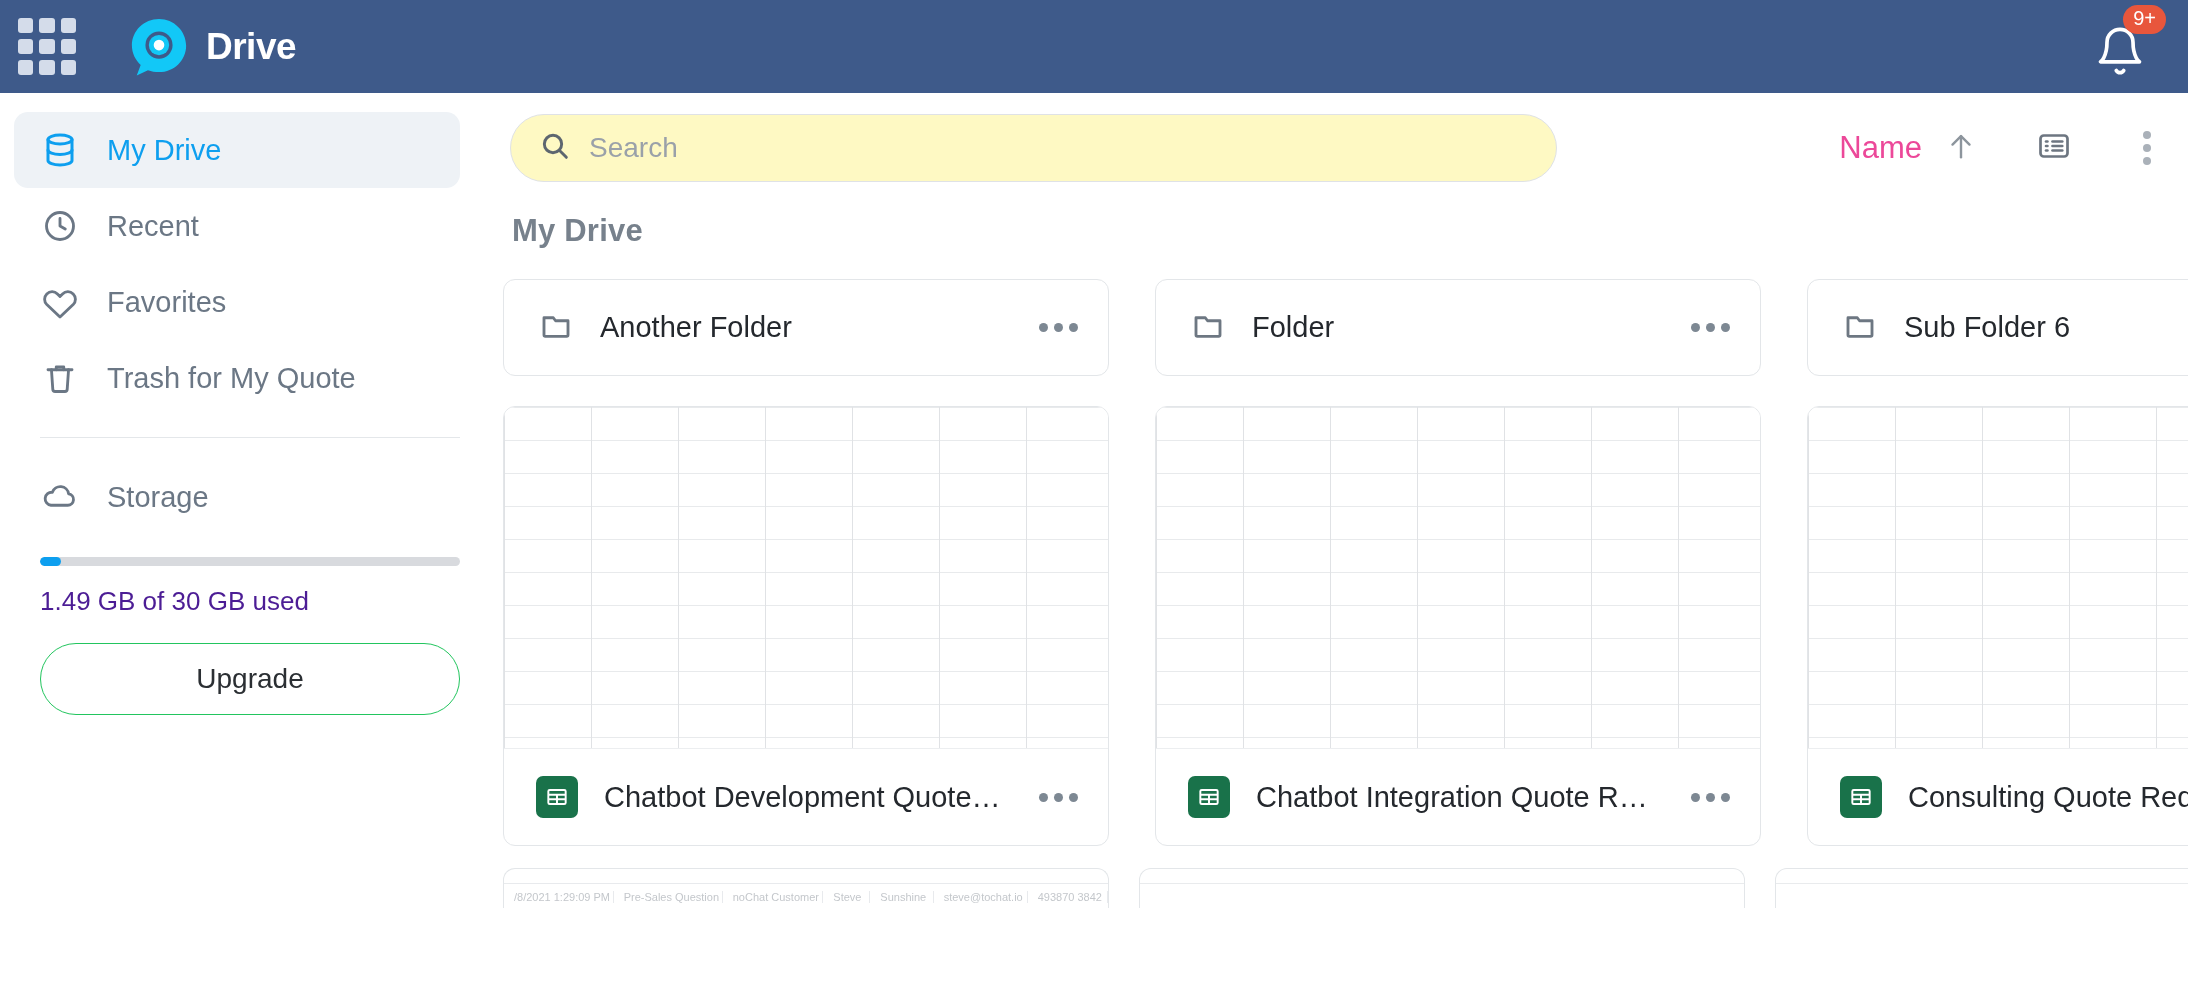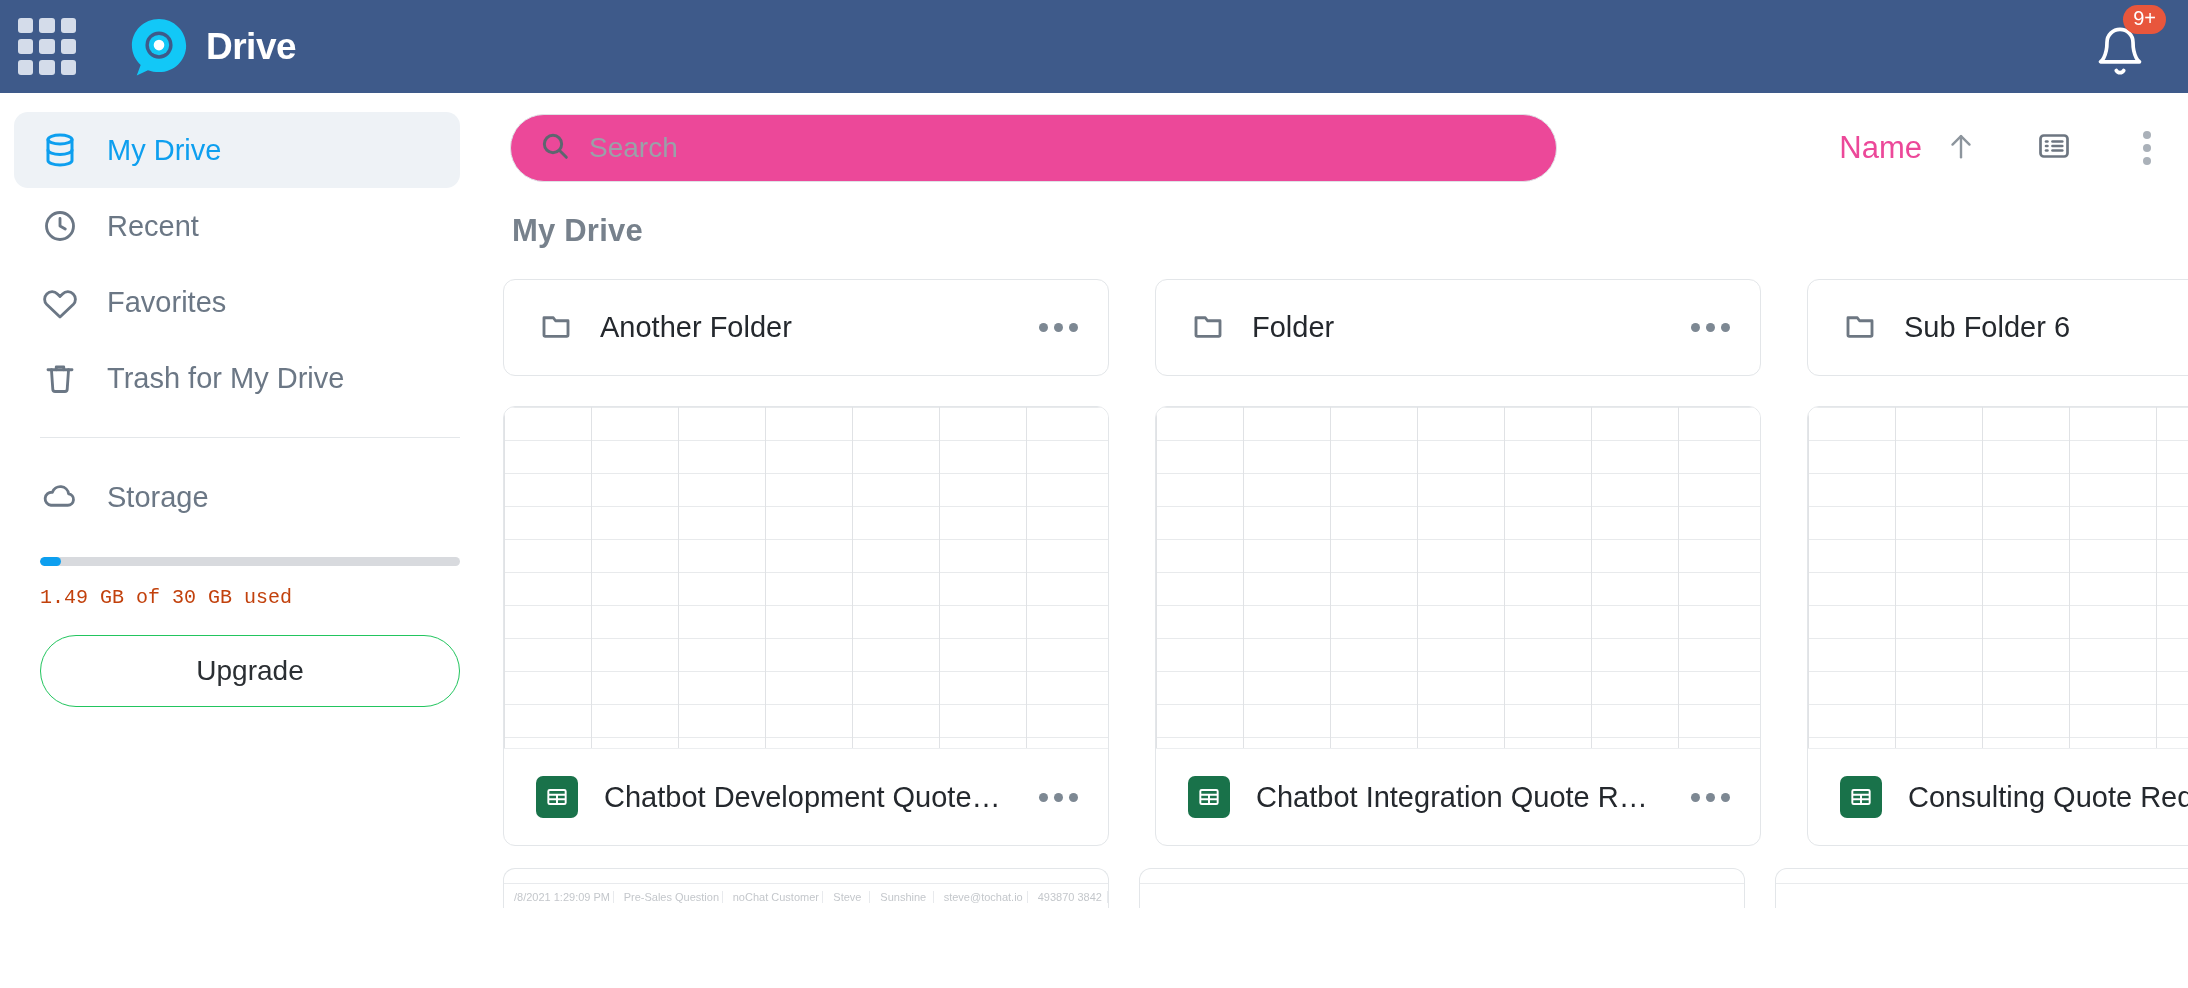--- a/index.html
+++ b/index.html
@@ -137,23 +137,22 @@
     overflow: hidden;
   }
   .storage-bar > span {
     display: block;
     height: 100%;
     background: #0d9fef;
     border-radius: 5px;
   }
   .storage-text {
     margin: 20px 40px 0 40px;
-    font-size: 20px;
-    color: #c2410c;
-    font-family: Liberation Mono, monospace;
+    font-size: 26px;
+    color: #4c1d95;
   }
   .upgrade-btn {
     display: block;
     margin: 26px 40px 0 40px;
     height: 72px;
     line-height: 70px;
     border: 1px solid #22c55e;
     border-radius: 36px;
     background: #fff;
     text-align: center;
@@ -180,21 +179,21 @@
     padding: 0 0 0 10px;
   }
   .search-box {
     width: 1047px;
     height: 68px;
     border: 1px solid #dfe2e6;
     border-radius: 34px;
     display: flex;
     align-items: center;
     padding: 0 28px;
-    background: #ec4899;
+    background: #fef9c3;
     flex: none;
   }
   .search-box svg { flex: none; }
   .search-input {
     border: none;
     outline: none;
     font-size: 28px;
     color: #3a3f45;
     margin-left: 18px;
     width: 100%;
@@ -443,21 +442,21 @@
       </div>
 
       <div class="nav-item">
         <span class="nav-ico">
           <svg width="36" height="36" viewBox="0 0 24 24" fill="none" stroke="#6b7785" stroke-width="1.9" stroke-linecap="round" stroke-linejoin="round">
             <polyline points="4 6.5 20 6.5"></polyline>
             <path d="M9.5 6.5V4.6h5v1.9"></path>
             <path d="M6.3 6.5l.9 13.1c.05.8.7 1.4 1.5 1.4h6.6c.8 0 1.45-.6 1.5-1.4l.9-13.1"></path>
           </svg>
         </span>
-        <span class="nav-label">Trash for My Drive</span>
+        <span class="nav-label">Trash for My Quote</span>
       </div>
 
       <div class="nav-divider"></div>
 
       <div class="nav-item">
         <span class="nav-ico">
           <svg width="36" height="36" viewBox="0 0 24 24" fill="none" stroke="#6b7785" stroke-width="1.9" stroke-linecap="round" stroke-linejoin="round">
             <path d="M6 17.5h11.2a3.8 3.8 0 0 0 .55-7.56 5.6 5.6 0 0 0-10.84-1.1A3.85 3.85 0 0 0 6 17.5z"></path>
           </svg>
         </span>

